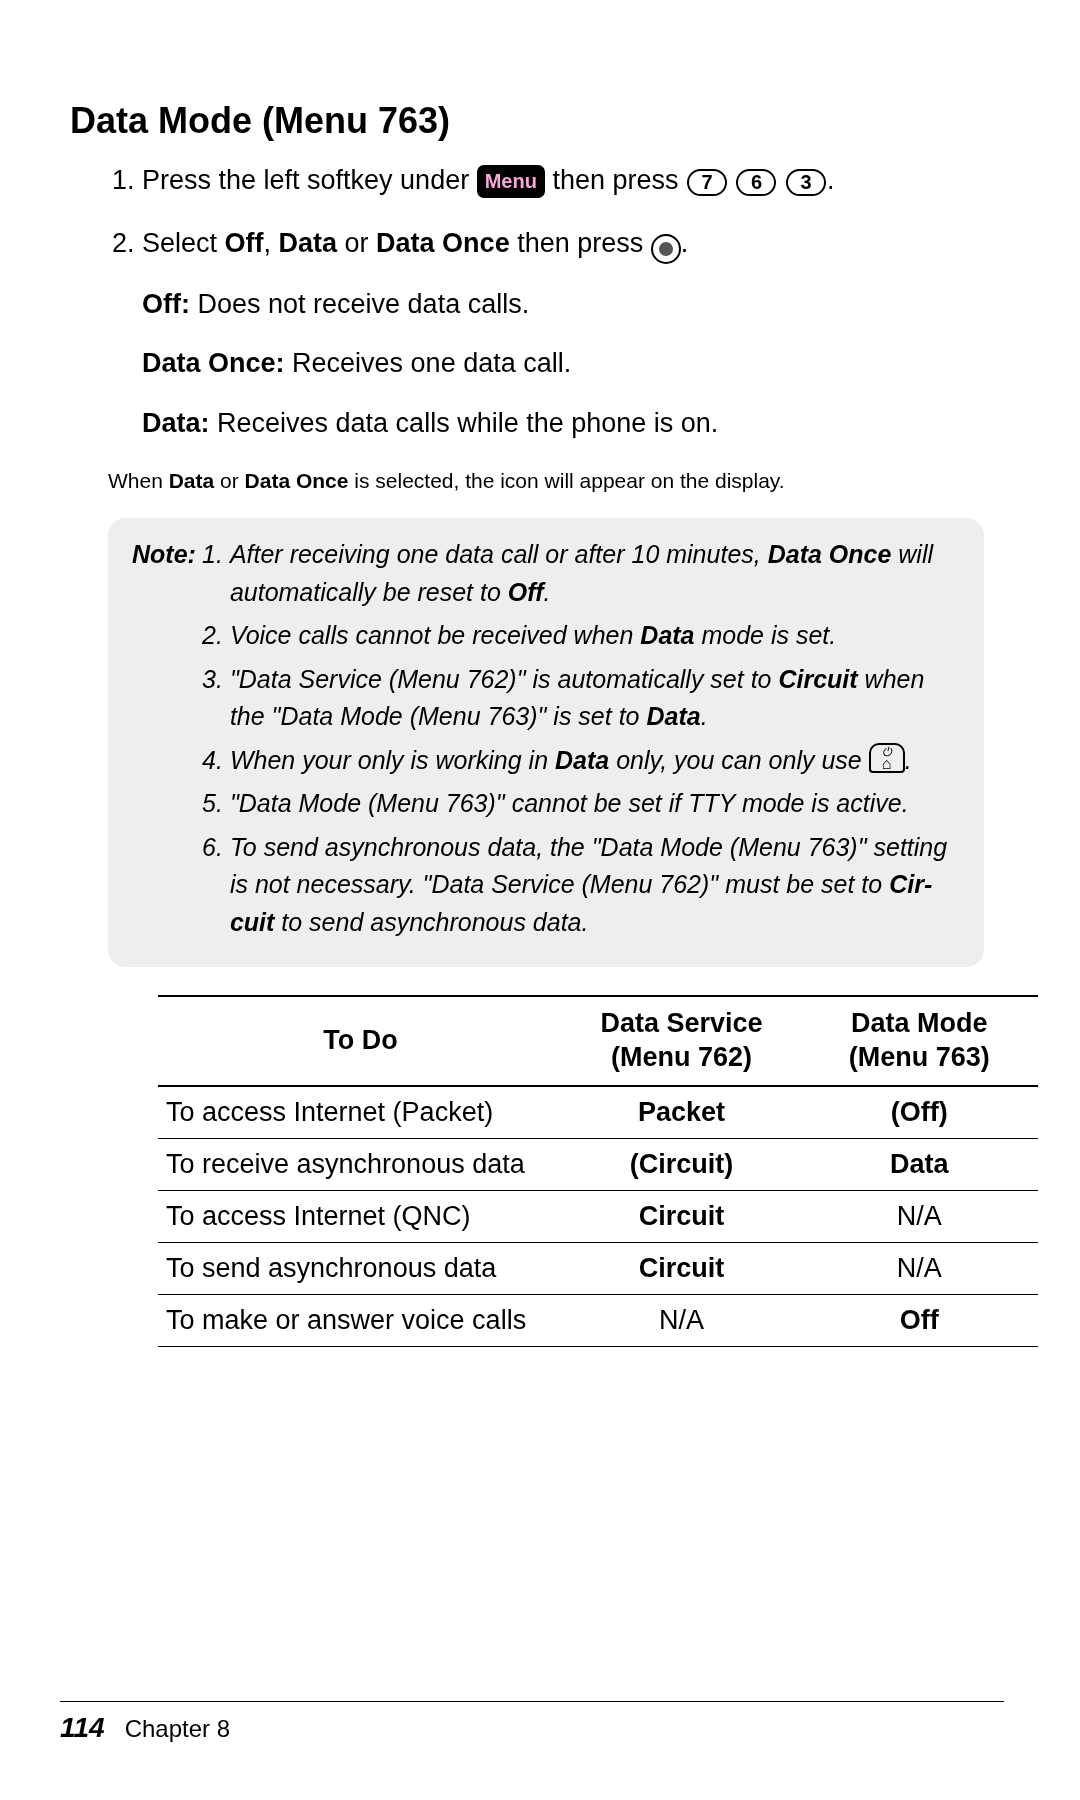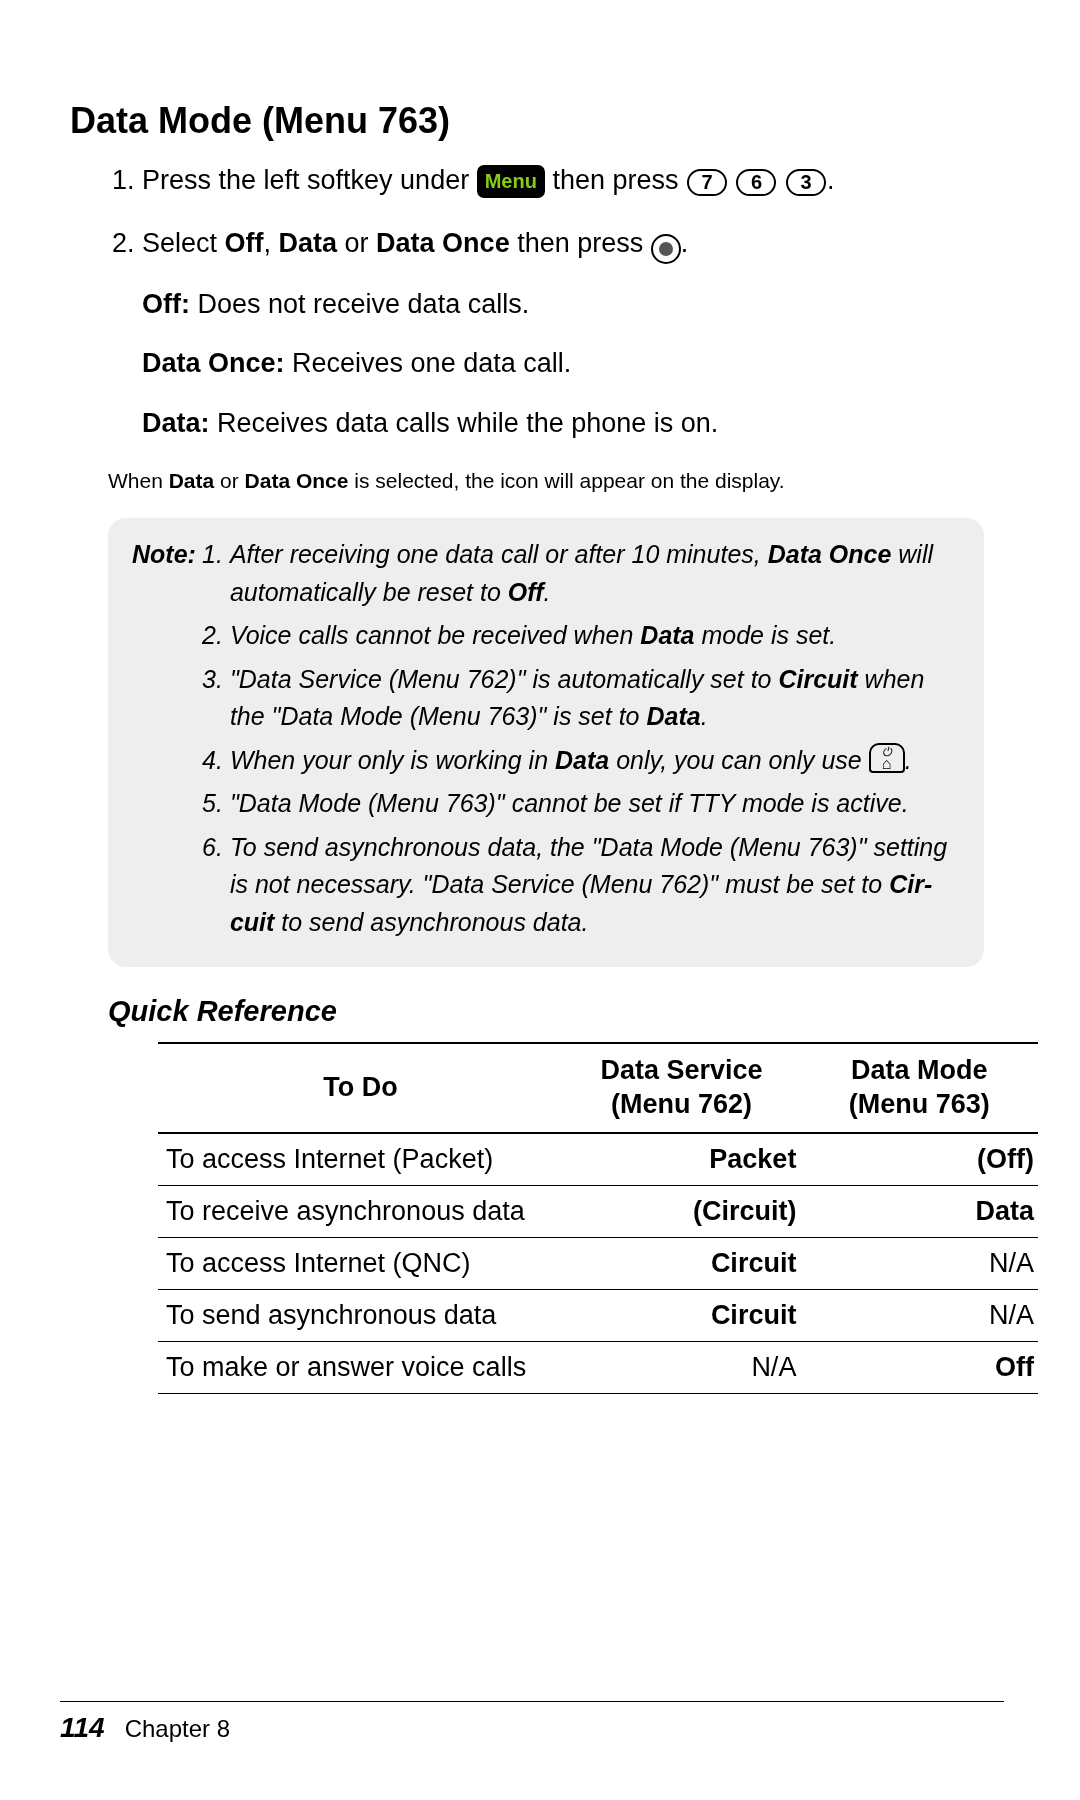--- a/index.html
+++ b/index.html
@@ -41,21 +41,21 @@
     line-height: 1.4;
   }
   .para {
     margin: 16px 0 22px 38px;
     font-size: 21px;
     line-height: 1.5;
   }
   .menu-badge {
     display: inline-block;
     background: #000;
-    color: #84cc16;
+    color: #f9a8d4;
     font-weight: bold;
     font-size: 20px;
     padding: 1px 8px 2px 8px;
     border-radius: 7px;
     vertical-align: 1px;
   }
   .key-circle {
     display: inline-flex;
     align-items: center;
     justify-content: center;
@@ -153,21 +153,21 @@
     border-top: 2px solid #000;
     border-bottom: 2px solid #000;
     text-align: center;
     font-weight: bold;
     padding: 10px 4px;
     line-height:1.25;
   }
   table.qr-table td {
     border-bottom: 1.5px solid #000;
     padding: 10px 4px;
-    text-align: right;
+    text-align: center;
   }
   table.qr-table td:first-child {
     text-align: left;
     padding-left: 8px;
   }
   .footer {
     position: absolute;
     left: 60px;
     bottom: 56px;
     border-top: 1px solid #000;
@@ -232,21 +232,20 @@
         <span>When your only is working in </span><span class="bi">Data</span><span> only, you can only use </span><span class="end-key"></span><span>.</span>
       </li>
       <li>"Data Mode (Menu 763)" cannot be set if TTY mode is active.</li>
       <li>
         <span>To send asynchronous data, the "Data Mode (Menu 763)" setting is not necessary. "Data Service (Menu 762)" must be set to </span><span class="bi">Cir­cuit</span><span> to send asynchronous data.</span>
       </li>
       </ol>
     </div>
   </div>
 
-  <h2 class="qr">Quick Reference</h2>
 
   <table class="qr-table">
     <thead>
       <tr>
         <th style="width:46%">To Do</th>
         <th style="width:27%"><span>Data Service<br>(Menu 762)</span></th>
         <th style="width:27%"><span>Data Mode<br>(Menu 763)</span></th>
       </tr>
     </thead>
     <tbody id="qr-body">

